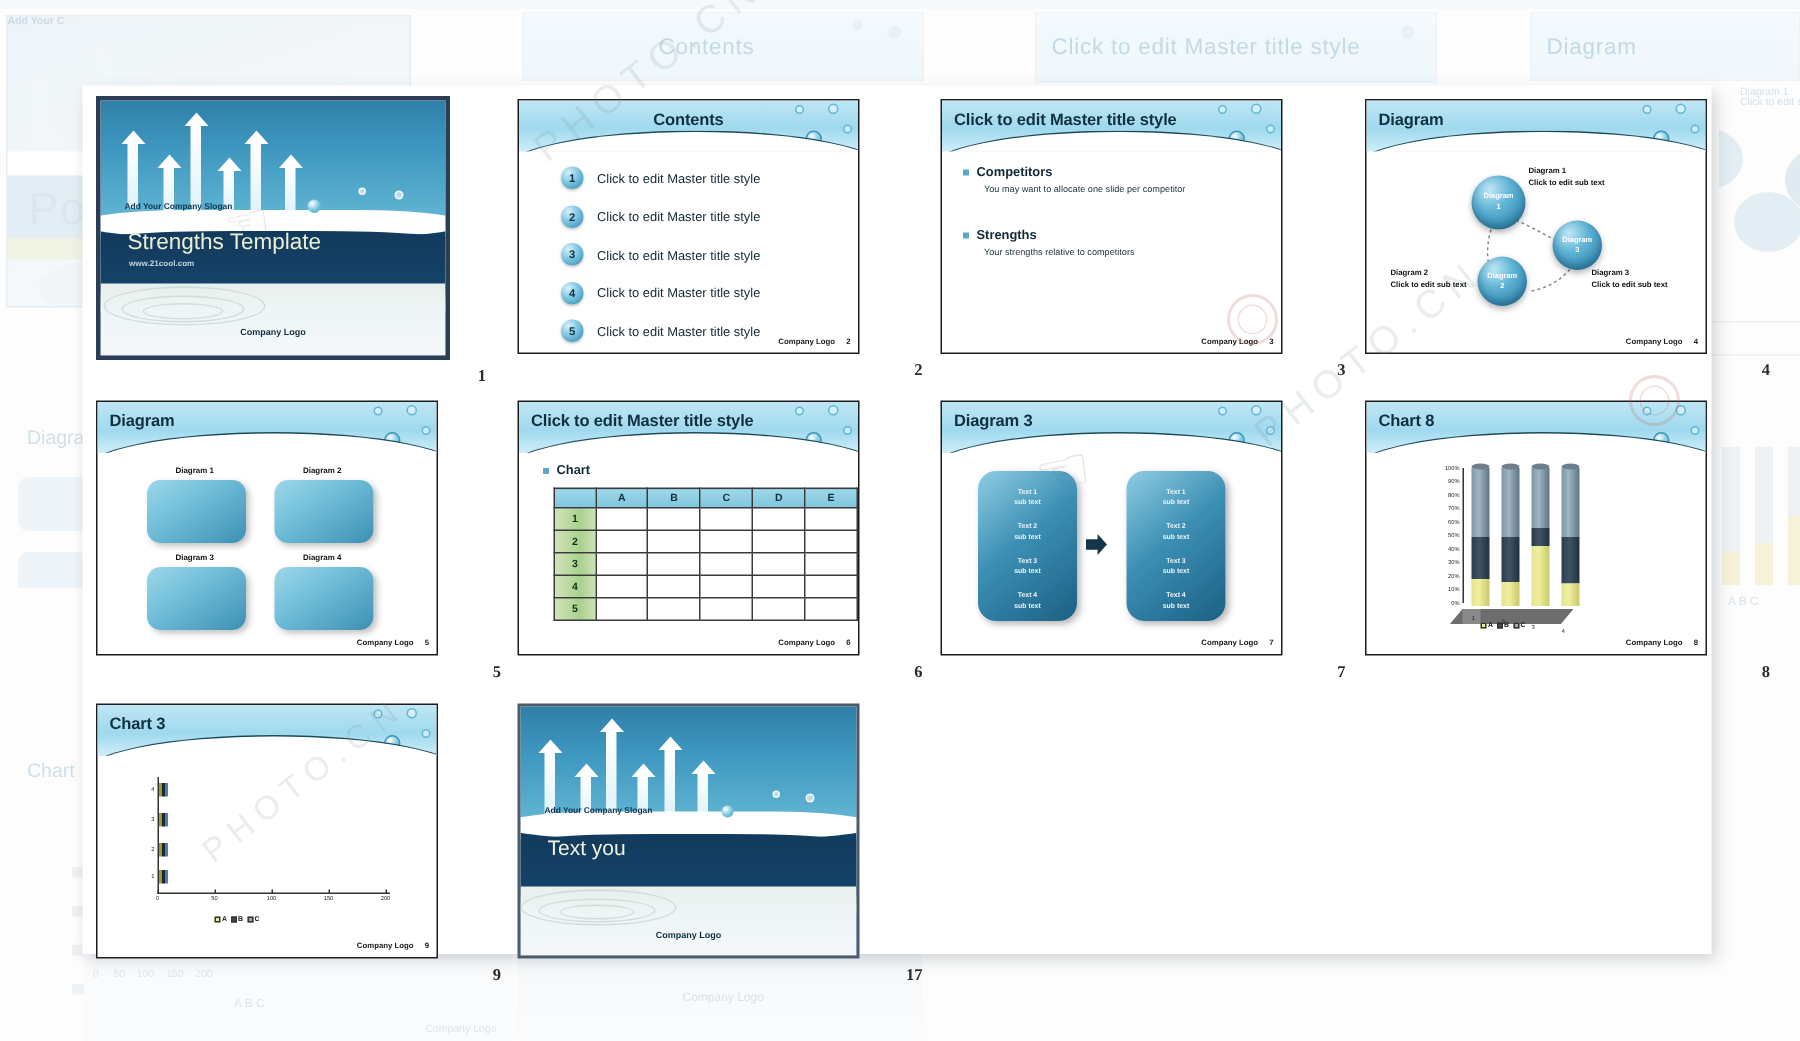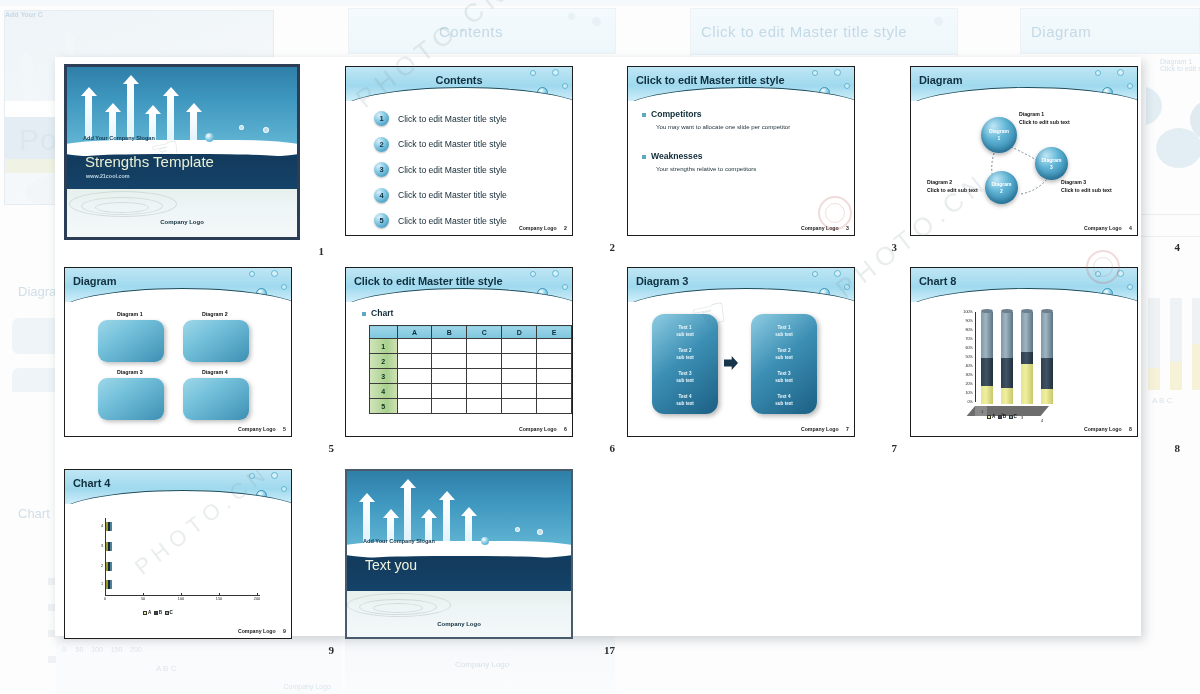--- a/index.html
+++ b/index.html
@@ -397,21 +397,21 @@
           <div class="bub" style="right:4px; top:16px; width:6px; height:6px;"></div>
           <div class="bub big" style="right:24px; top:20px; width:11px; height:11px;"></div>
           <div class="wave"></div>
         </div>
         <div class="slide-title">Click to edit Master title style</div>
         <div class="bl-block" style="top:42px;">
           <div class="bl-head">Competitors</div>
           <div class="bl-sub">You may want to allocate one slide per competitor</div>
         </div>
         <div class="bl-block" style="top:84px;">
-          <div class="bl-head">Weaknesses</div>
+          <div class="bl-head">Strengths</div>
           <div class="bl-sub">Your strengths relative to competitors</div>
         </div>
         <div class="footer">
           <span>Company Logo</span>
           <span class="pg">3</span>
         </div>
       </div>
       <div class="slide-num" style="top:175px; right:-42px;">3</div>
     </div>
 
@@ -679,21 +679,21 @@
 
     <div class="slide-cell" style="left:9px; top:412px; width:228px; height:170px;">
       <div class="slide">
         <div class="hdr">
           <div class="bub" style="right:36px; top:3px; width:6px; height:6px;"></div>
           <div class="bub" style="right:13px; top:2px; width:7px; height:7px;"></div>
           <div class="bub" style="right:4px; top:16px; width:6px; height:6px;"></div>
           <div class="bub big" style="right:24px; top:20px; width:11px; height:11px;"></div>
           <div class="wave"></div>
         </div>
-        <div class="slide-title">Chart 4</div>
+        <div class="slide-title">Chart 3</div>
 
         <div class="c3-wrap" style="left:40px; top:48px; width:155px; height:78px;">
           <div class="c3-yaxis"></div>
           <div class="c3-xaxis"></div>
 
           <div class="c3-ylab" style="top:6px;">4</div>
           <div class="c3-bar" style="left:1px; top:4px; width:0;">
             <div class="c3-s a" style="width:16px;"></div>
               <div class="c3-s b" style="width:20px;"></div>
               <div class="c3-s c" style="width:37px;"></div>

